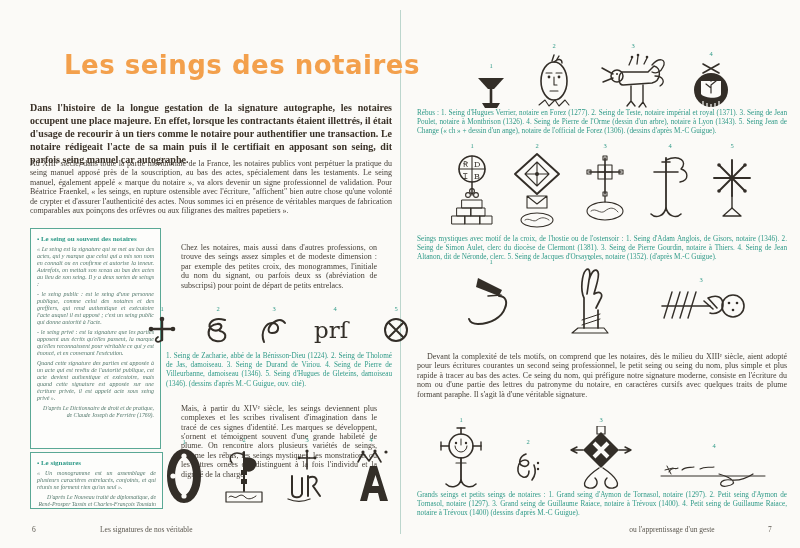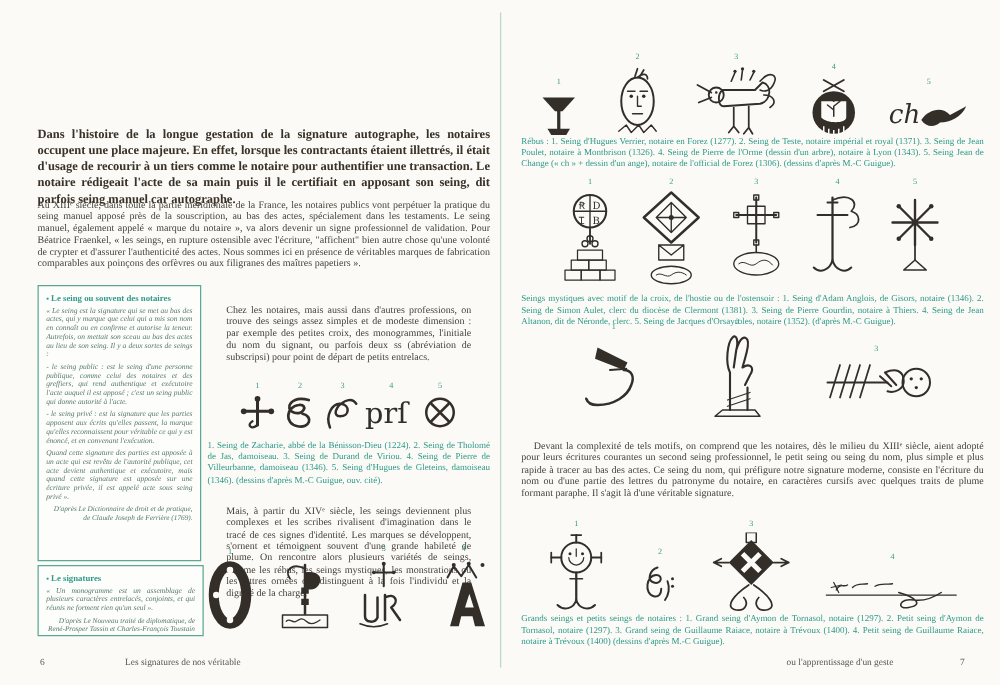--- a/index.html
+++ b/index.html
@@ -37,31 +37,32 @@
   .p-devant .pind{text-indent:10px;}
   .row-grands{top:416px;} .row-grands .figrow{gap:26px;}
   .cap-grands{top:491px;}
   .footer{position:absolute;top:525px;font-size:7.5px;color:#5a564e;}
   .fnum-l{left:32px;} .ftext-l{left:100px;}
   .ftext-r{left:612px;width:120px;text-align:center;} .fnum-r{left:768px;}
   svg{display:block;}
   .ink{stroke:#332e28;fill:none;stroke-linecap:round;stroke-linejoin:round;}
   .fill{fill:#332e28;stroke:none;}
   .simple-row{margin-top:6px;}
-  .simple-row .figrow{}
+  .simple-row .figrow{gap:22px;}
   .cap-simple{margin-top:7px;}
   .p-mais{margin-top:7px;}
   .p-chez{margin:0;}
 </style>
 </head>
 <body>
 
 <div class="spread">
   <div class="gutter"></div>
 
+  <div class="title">Les seings des notaires</div>
 
   <div class="intro">Dans l'histoire de la longue gestation de la signature autographe, les notaires occupent une place majeure. En effet, lorsque les contractants étaient illettrés, il était d'usage de recourir à un tiers comme le notaire pour authentifier une transaction. Le notaire rédigeait l'acte de sa main puis il le certifiait en apposant son seing, dit parfois seing manuel car autographe.</div>
   <div class="para p1">Au XIIIᵉ siècle, dans toute la partie méridionale de la France, les notaires publics vont perpétuer la pratique du seing manuel apposé près de la souscription, au bas des actes, spécialement dans les testaments. Le seing manuel, également appelé « marque du notaire », va alors devenir un signe professionnel de validation. Pour Béatrice Fraenkel, « les seings, en rupture ostensible avec l'écriture, "affichent" bien autre chose qu'une volonté de crypter et d'assurer l'authenticité des actes. Nous sommes ici en présence de véritables marques de fabrication comparables aux poinçons des orfèvres ou aux filigranes des maîtres papetiers ».</div>
 
   <div class="sbox sb1">
     <h4><span class="sq">▪</span>
       <span>Le seing ou souvent des notaires</span></h4>
     <p>« Le seing est la signature qui se met au bas des actes, qui y marque que celui qui a mis son nom en connaît ou en confirme et autorise la teneur. Autrefois, on mettait son sceau au bas des actes au lieu de son seing. Il y a deux sortes de seings :</p>
     <p>- le seing public : est le seing d'une personne publique, comme celui des notaires et des greffiers, qui rend authentique et exécutoire l'acte auquel il est apposé ; c'est un seing public qui donne autorité à l'acte.</p>
     <p>- le seing privé : est la signature que les parties apposent aux écrits qu'elles passent, la marque qu'elles reconnaissent pour véritable ce qui y est énoncé, et en convenant l'exécution.</p>
@@ -211,27 +212,20 @@
           </svg>
         </div>
       <div class="figitem">
           <span class="fignum">4</span>
         <svg width="40" height="52" viewBox="0 0 40 52">
             <path class="ink" stroke-width="1.6" d="M12 4 L28 13 M28 4 L12 13"></path>
             <circle class="fill" cx="20" cy="30" r="17"></circle>
             <path fill="#fbfaf7" d="M10 21 h20 v13 c0 5 -16 5 -20 0 z"></path>
             <path class="ink" stroke-width="1.2" d="M20 33 v-8 m0 3 l-5 -4 m5 1 l5 -4 m-5 0 l-3 -3 m3 3 l3 -3"></path>
             <path stroke="#fbfaf7" stroke-width="1.2" fill="none" d="M12 41 v5 M16 43 v5 M20 44 v5 M24 43 v5 M28 41 v5"></path>
-          </svg>
-        </div>
-      <div class="figitem">
-          <span class="fignum">5</span>
-        <svg width="64" height="40" viewBox="0 0 64 40">
-            <text x="0" y="26" font-size="21" font-style="italic" font-family="DejaVu Serif, serif" fill="#332e28">ch</text>
-            <path class="fill" d="M26 24 c6 -9 17 -11 23 -4 l13 -7 c-4 9 -13 13 -21 13 c-4 4 -11 4 -15 -2 z"></path>
           </svg>
         </div>
     </div>
   </div>
   <div class="rp-block caption cap-rebus">Rébus : 1. Seing d'Hugues Verrier, notaire en Forez (1277). 2. Seing de Teste, notaire impérial et royal (1371). 3. Seing de Jean Poulet, notaire à Montbrison (1326). 4. Seing de Pierre de l'Orme (dessin d'un arbre), notaire à Lyon (1343). 5. Seing Jean de Change (« ch » + dessin d'un ange), notaire de l'official de Forez (1306). (dessins d'après M.-C Guigue).</div>
 
   <div class="rp-block row-myst">
     <div class="figrow">
       <div class="figitem">
           <span class="fignum">1</span>

